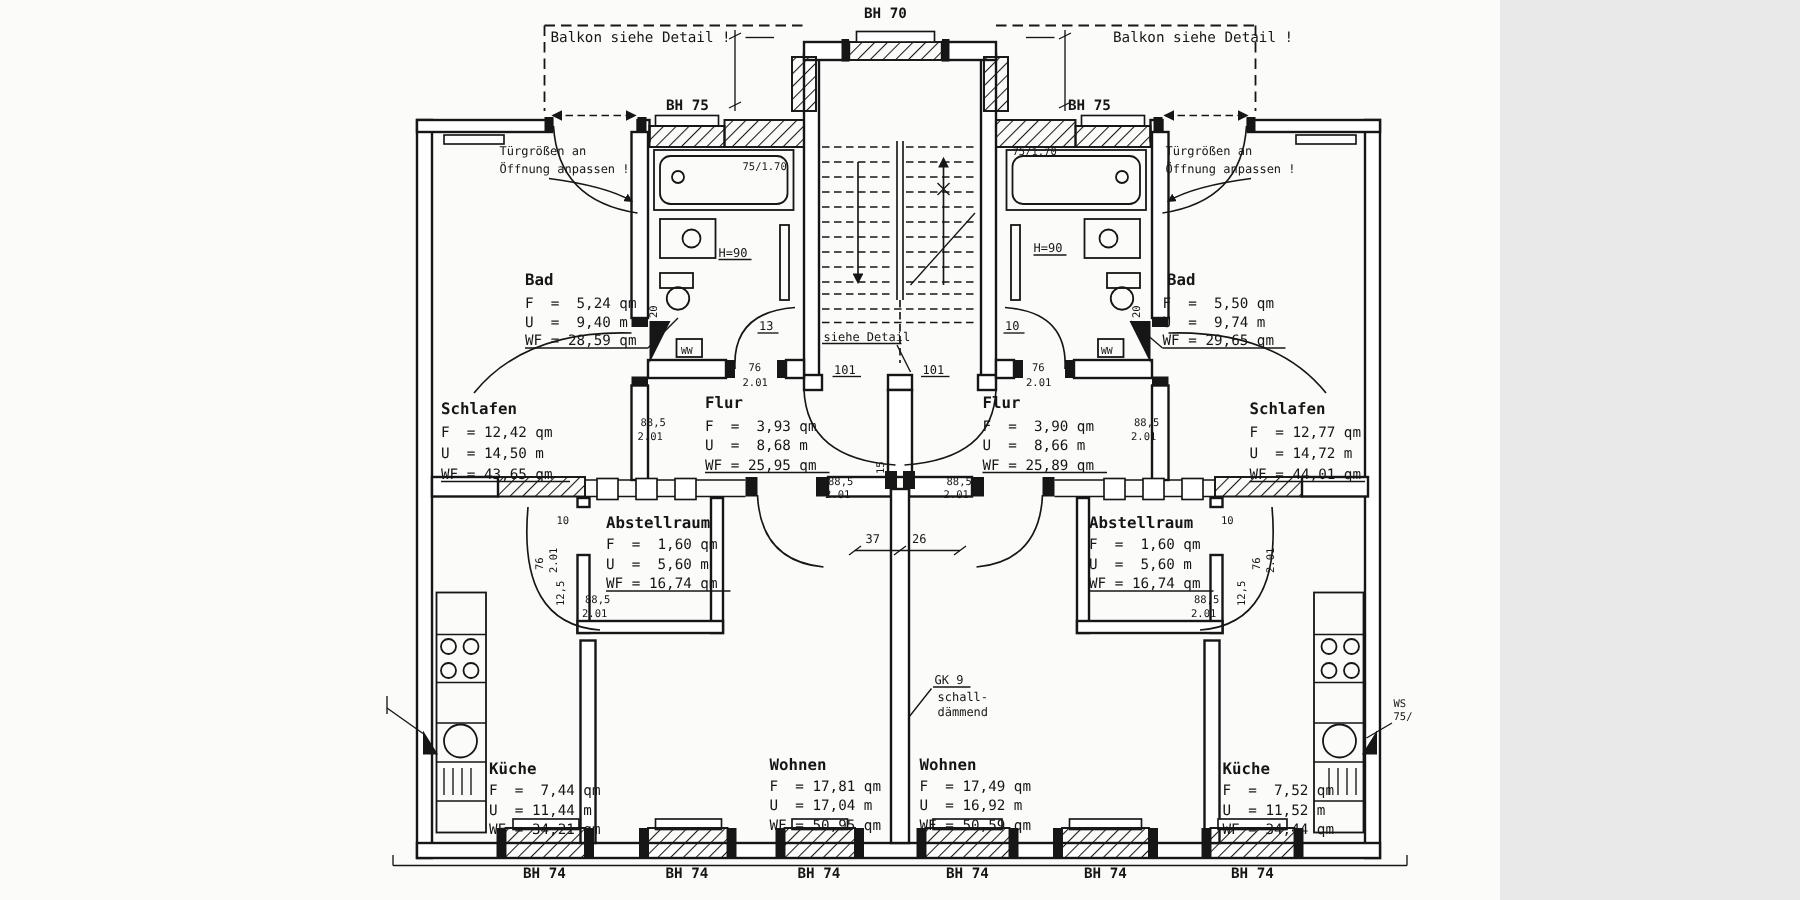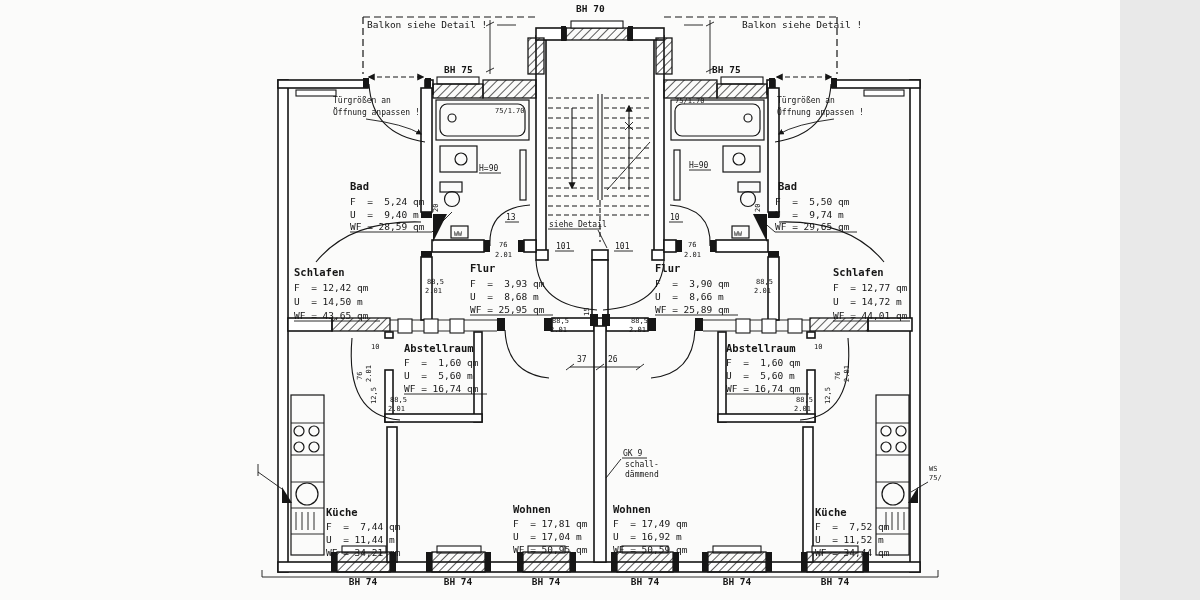--- a/index.html
+++ b/index.html
@@ -1,16 +1,16 @@
 <!DOCTYPE html>
 <html><head>
 <meta charset="utf-8">
 <style>
   html,body{margin:0;padding:0;background:#e9e9e9;}
-  .stage{position:relative;width:1120px;height:600px;background:#fbfbfa;overflow:hidden;}
+  .stage{position:relative;width:1000px;height:600px;background:#fbfbfa;overflow:hidden;}
   svg{position:absolute;inset:0;}
   #plan text{white-space:pre;fill:#161616;font-family:"DejaVu Sans Mono","Liberation Mono",monospace;}
   .wall{fill:#ffffff;stroke:#161616;stroke-width:1.6;}
   .wallthin{fill:#ffffff;stroke:#161616;stroke-width:1.1;}
   .hatch{fill:url(#h45);stroke:#161616;stroke-width:1.3;}
   .blk{fill:#161616;stroke:none;}
   .ln{stroke:#161616;fill:none;stroke-width:1.1;}
   .thin{stroke:#161616;fill:none;stroke-width:0.9;}
   .dash{stroke:#161616;fill:none;stroke-width:1.2;stroke-dasharray:7 4;}
   .dash2{stroke:#161616;fill:none;stroke-width:1.1;stroke-dasharray:5 3;}

